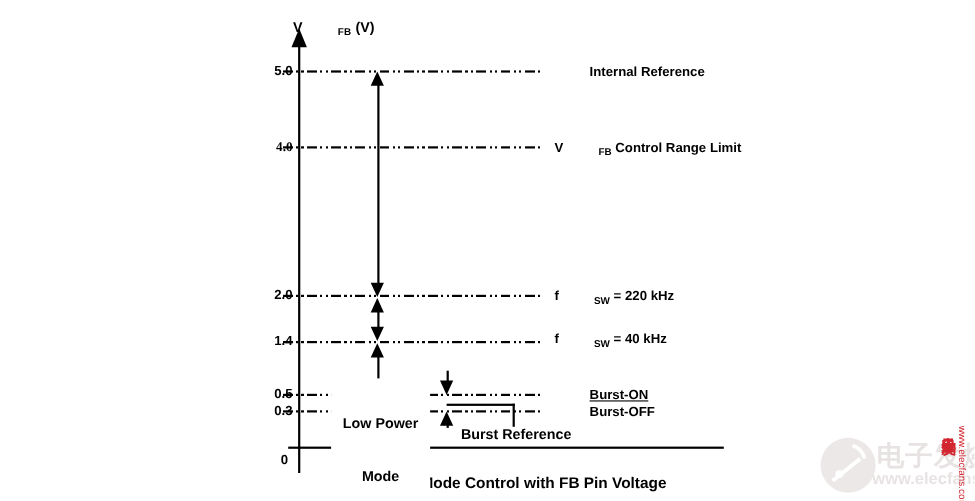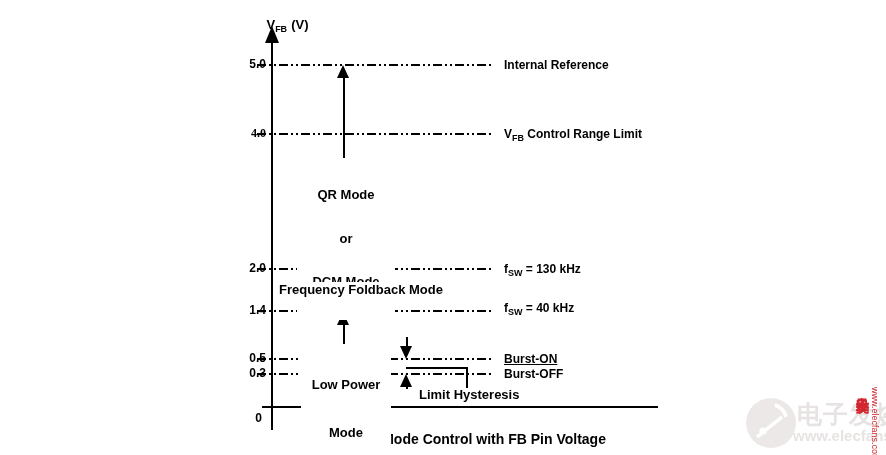--- a/index.html
+++ b/index.html
@@ -13,21 +13,21 @@
     background:repeating-linear-gradient(to right,
       #000 0 9px, rgba(0,0,0,0) 9px 12px,
       #000 12px 14px, rgba(0,0,0,0) 14px 17px,
       #000 17px 19px, rgba(0,0,0,0) 19px 22px);}
   
   .tick{position:absolute;left:234px;width:32px;height:15px;line-height:15px;
         text-align:right;font-size:12px;font-weight:bold;z-index:2;}
   
   .rlabel{position:absolute;left:504px;height:16px;line-height:16px;font-size:12px;
           font-weight:bold;white-space:pre;z-index:2;}
-  .sub{font-size:9px;position:relative;top:3px;font-weight:bold;}
+  .sub{font-size:9px;position:relative;top:3px;font-weight:bold;margin-left:32px;}
   
   .varrow{position:absolute;width:13px;z-index:4;}
   .varrow .shaft{position:absolute;left:5.5px;top:10px;bottom:10px;width:2px;background:#000;}
   .head-up{position:absolute;top:0;left:0;width:0;height:0;
            border-left:6.5px solid transparent;border-right:6.5px solid transparent;
            border-bottom:13px solid #000;}
   .head-down{position:absolute;bottom:0;left:0;width:0;height:0;
            border-left:6.5px solid transparent;border-right:6.5px solid transparent;
            border-top:13px solid #000;}
   
@@ -84,60 +84,54 @@
 
   <div class="tick" style="top:57px;">5.0</div>
   <div class="tick" style="top:126px;font-family:Liberation Serif, serif;">4.0</div>
   <div class="tick" style="top:261px;">2.0</div>
   <div class="tick" style="top:303px;">1.4</div>
   <div class="tick" style="top:351px;">0.5</div>
   <div class="tick" style="top:366px;">0.3</div>
 
   <div class="rlabel" style="top:126px;"><span>V</span><span class="sub">FB</span><span> Control Range Limit</span></div>
   <div class="rlabel" style="top:57px;"><span></span><span class="sub"></span><span>Internal Reference</span></div>
-  <div class="rlabel" style="top:261px;"><span>f</span><span class="sub">SW</span><span> = 130 kHz</span></div>
+  <div class="rlabel" style="top:261px;"><span>f</span><span class="sub">SW</span><span> = 220 kHz</span></div>
   <div class="rlabel" style="top:300px;"><span>f</span><span class="sub">SW</span><span> = 40 kHz</span></div>
   <div class="rlabel" style="top:351px;text-decoration:underline;"><span></span><span class="sub"></span><span>Burst-ON</span></div>
   <div class="rlabel" style="top:366px;"><span></span><span class="sub"></span><span>Burst-OFF</span></div>
 
   <div class="varrow" style="left:337px;top:65px;height:205px;">
     <div class="head-up"></div>
     <div class="shaft"></div>
     <div class="head-down"></div>
   </div>
   <div class="varrow" style="left:337px;top:271px;height:39px;">
     <div class="head-up"></div>
     <div class="shaft"></div>
     <div class="head-down"></div>
   </div>
   <div class="varrow" style="left:337px;top:312px;height:95px;">
     <div class="head-up"></div>
     <div class="shaft"></div>
     <div class="head-down"></div>
   </div>
 
-  <div class="mode-label" style="left:297px;top:158px;width:92px;">
-    <div>QR Mode</div>
-    <div>or</div>
-    <div>DCM Mode</div>
-  </div>
-  <div class="mode-label" style="left:276px;top:282px;">Frequency Foldback Mode</div>
   <div class="mode-label" style="left:301px;top:344px;width:84px;line-height:16px;">
     <div>Low Power</div>
     <div>Mode</div>
   </div>
 
   <div class="varrow" style="left:400px;top:337px;height:22px;">
     <div class="shaft" style="top:0;bottom:11px;"></div>
     <div class="head-down"></div>
   </div>
   <div class="varrow" style="left:400px;top:374px;height:15px;">
     <div class="head-up"></div>
     <div class="shaft" style="top:12px;bottom:0;"></div>
   </div>
 
   <div class="hline" style="left:406px;top:367px;width:62px;z-index:3;"></div>
   <div class="vline" style="left:466px;top:367px;height:21px;z-index:3;"></div>
-  <div style="position:absolute;left:419px;top:387px;font-size:13px;font-weight:bold;white-space:pre;z-index:2;">Limit Hysteresis</div>
+  <div style="position:absolute;left:419px;top:387px;font-size:13px;font-weight:bold;white-space:pre;z-index:2;">Burst Reference</div>
 
   <div class="caption">Figure 3.  Mode Control with FB Pin Voltage</div>
 
 </div>
 
 </body></html>

